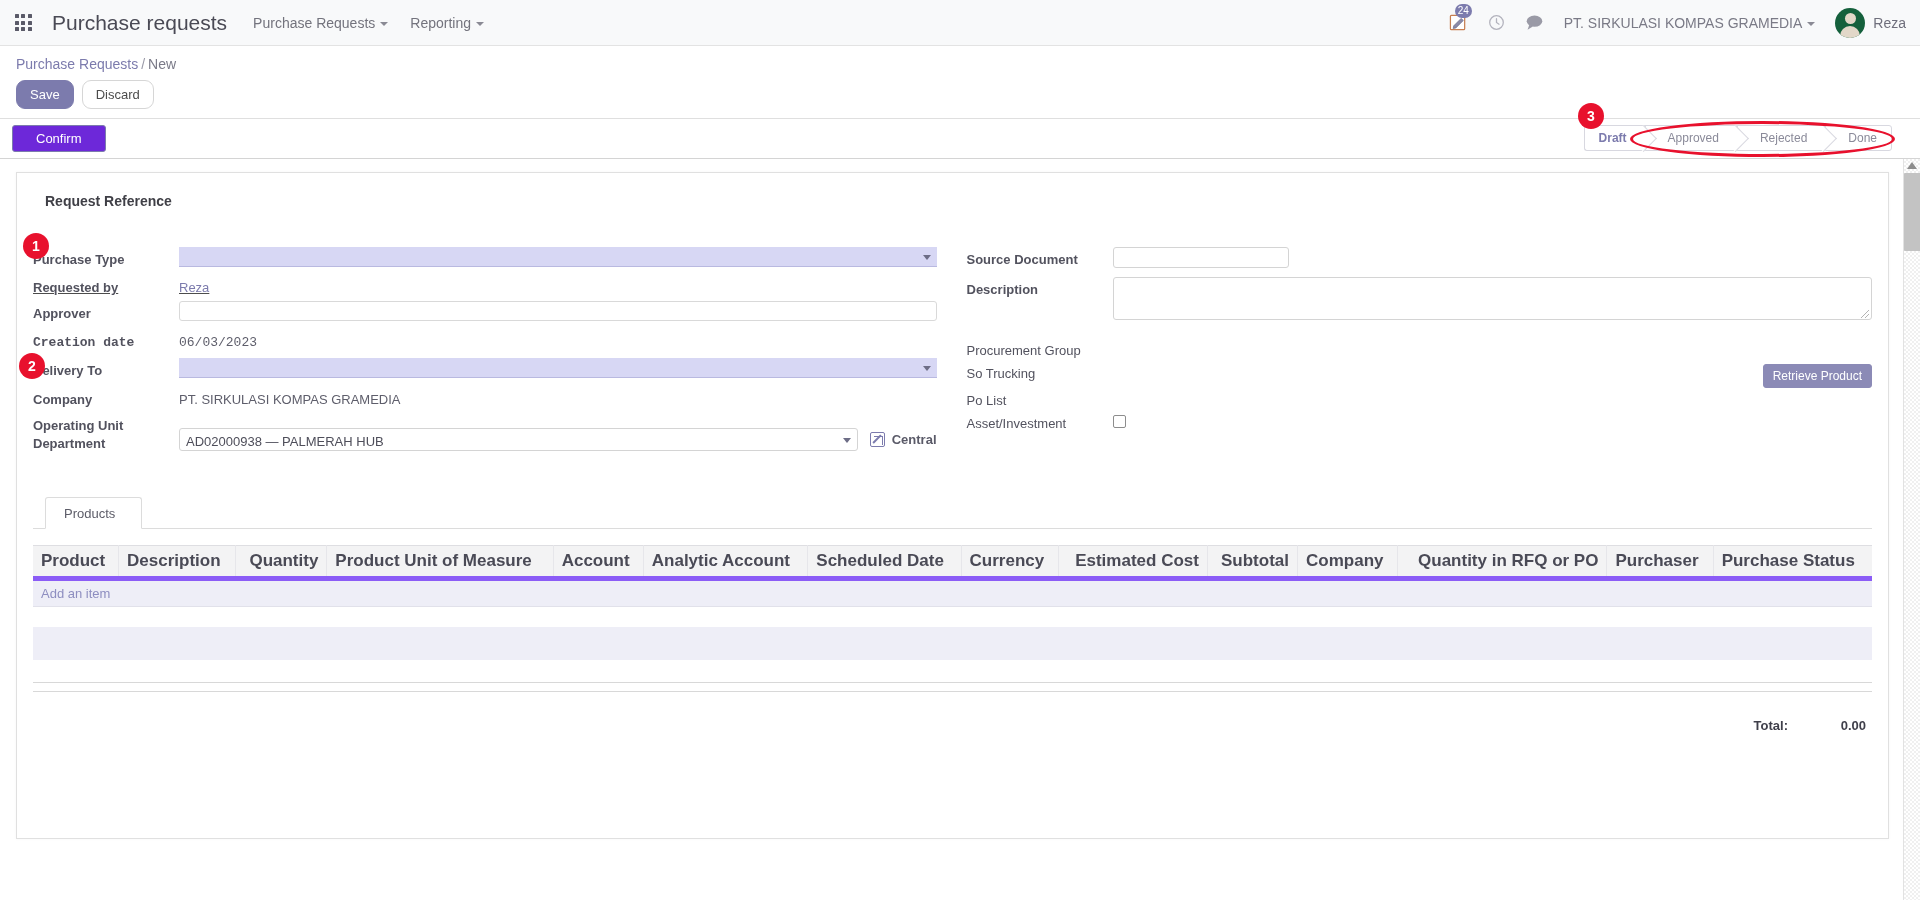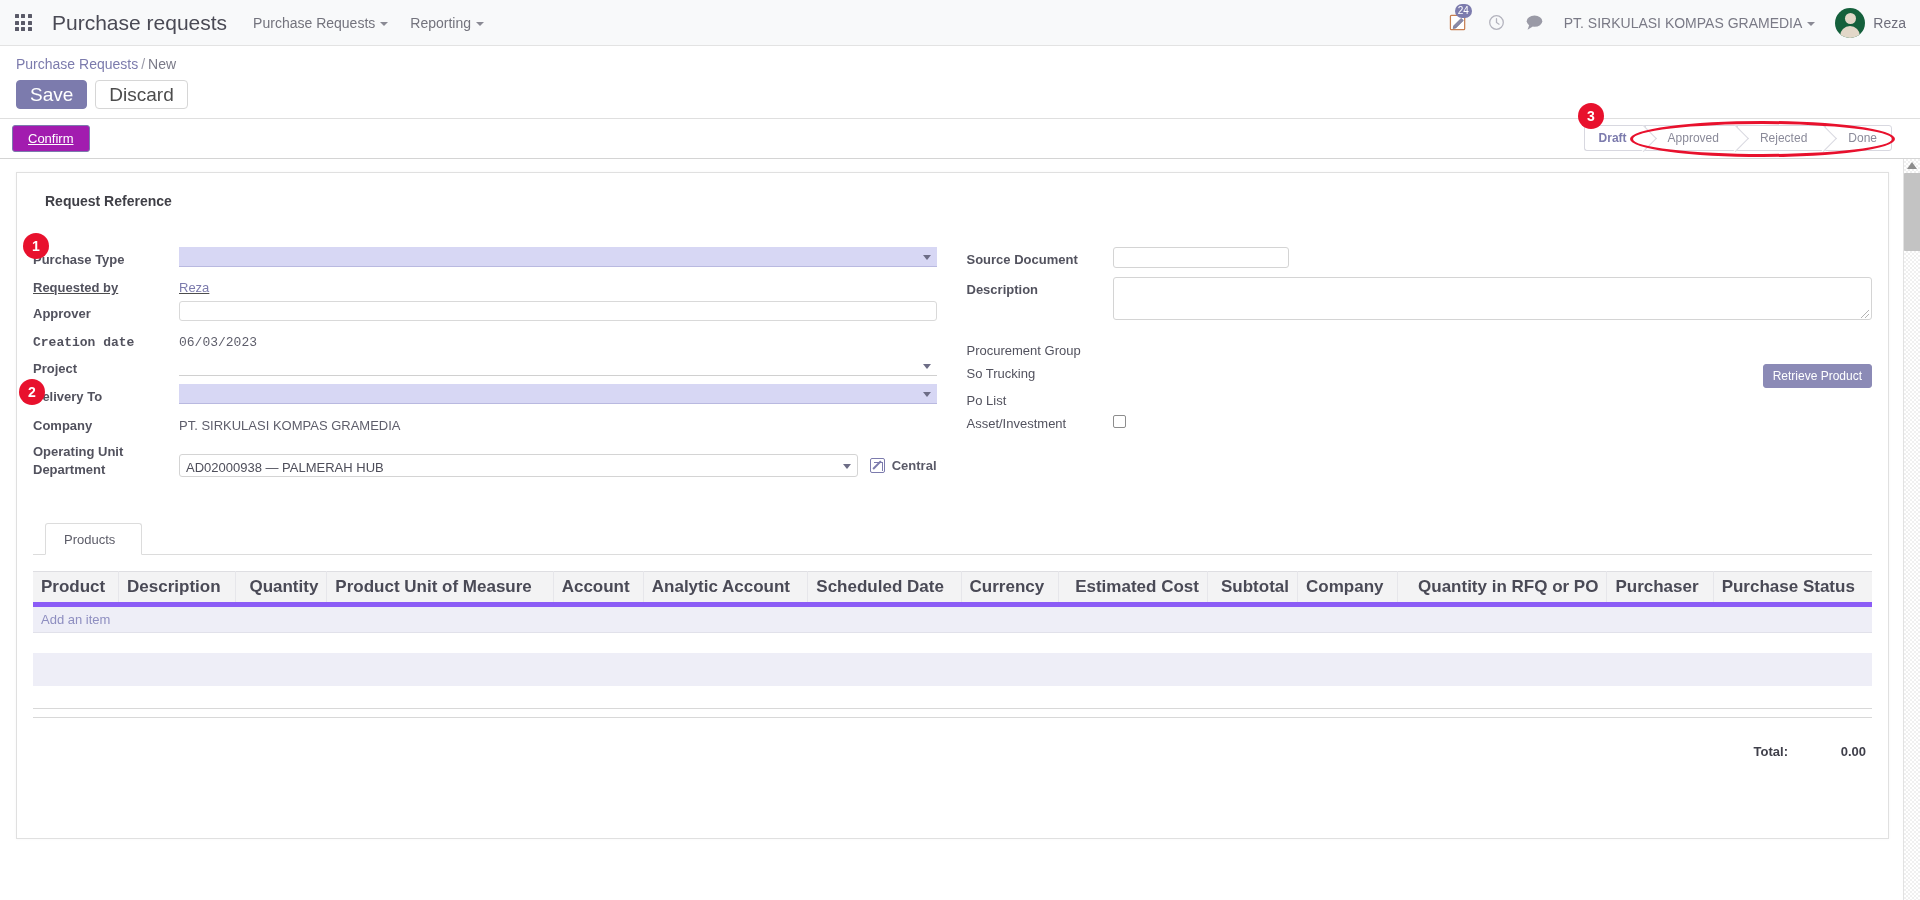--- a/index.html
+++ b/index.html
@@ -126,47 +126,46 @@
   .breadcrumb .crumb-current { color: #7a7a88; }
 
   .action-bar {
     padding: 8px 0 9px 16px;
     background: #fff;
     border-bottom: 1px solid #dfdfdf;
     display: flex;
     gap: 8px;
   }
   .btn {
-    font-size: 19px;
+    font-size: 13px;
     padding: 5px 13px;
-    border-radius: 4px;
+    border-radius: 9px;
     cursor: pointer;
     border: 1px solid transparent;
     font-family: "Liberation Sans", sans-serif;
     line-height: 17px;
   }
   .btn-primary { background: #7c7bad; color: #fff; border-color: #7c7bad; }
   .btn-default { background: #fff; color: #4c4c4c; border-color: #d6d6d6; }
 
   
   .confirm-strip {
     background: #fff;
     padding: 8px 0 9px 12px;
     display: flex;
     align-items: center;
     border-bottom: 1px solid #d4d4d4;
     position: relative;
     height: 40px;
   }
   .btn-confirm {
-    background: #a21caf; color: #fff;
-    font-size: 13px; padding: 5px 15px;
+    background: #6d28d9; color: #fff;
+    font-size: 13px; padding: 5px 23px;
     border-radius: 3px; border: 1px solid #7c7bad;
     cursor: pointer;
-    text-decoration: underline;
   }
   .statusbar {
     margin-left: auto;
     display: flex;
     align-items: stretch;
     height: 26px;
     margin-right: 28px;
   }
   .status-step {
     position: relative;
@@ -648,28 +647,20 @@
           <div class="f-value" style="padding-top:0;">
             <div class="w-input-line"></div>
           </div>
         </div>
 
         <div class="f-row" style="margin-top:6px;font-family:Liberation Mono, monospace;">
           <div class="f-label">Creation date</div>
           <div class="f-value">06/03/2023</div>
         </div>
 
-        <div class="f-row" style="margin-top:3px;">
-          <div class="f-label">Project</div>
-          <div class="f-value" style="padding-top:0;">
-            <div class="w-dropdown-line">
-              <span class="tri"></span>
-            </div>
-          </div>
-        </div>
 
         <div class="f-row" style="margin-top:5px; position:relative;">
           <div class="f-label">Delivery To</div>
           <div class="f-value" style="padding-top:0;">
             <div class="anno" style="position:absolute; left:-14px; top:-5px;">2</div>
             <div class="w-select">
               <span class="tri"></span>
             </div>
           </div>
         </div>

